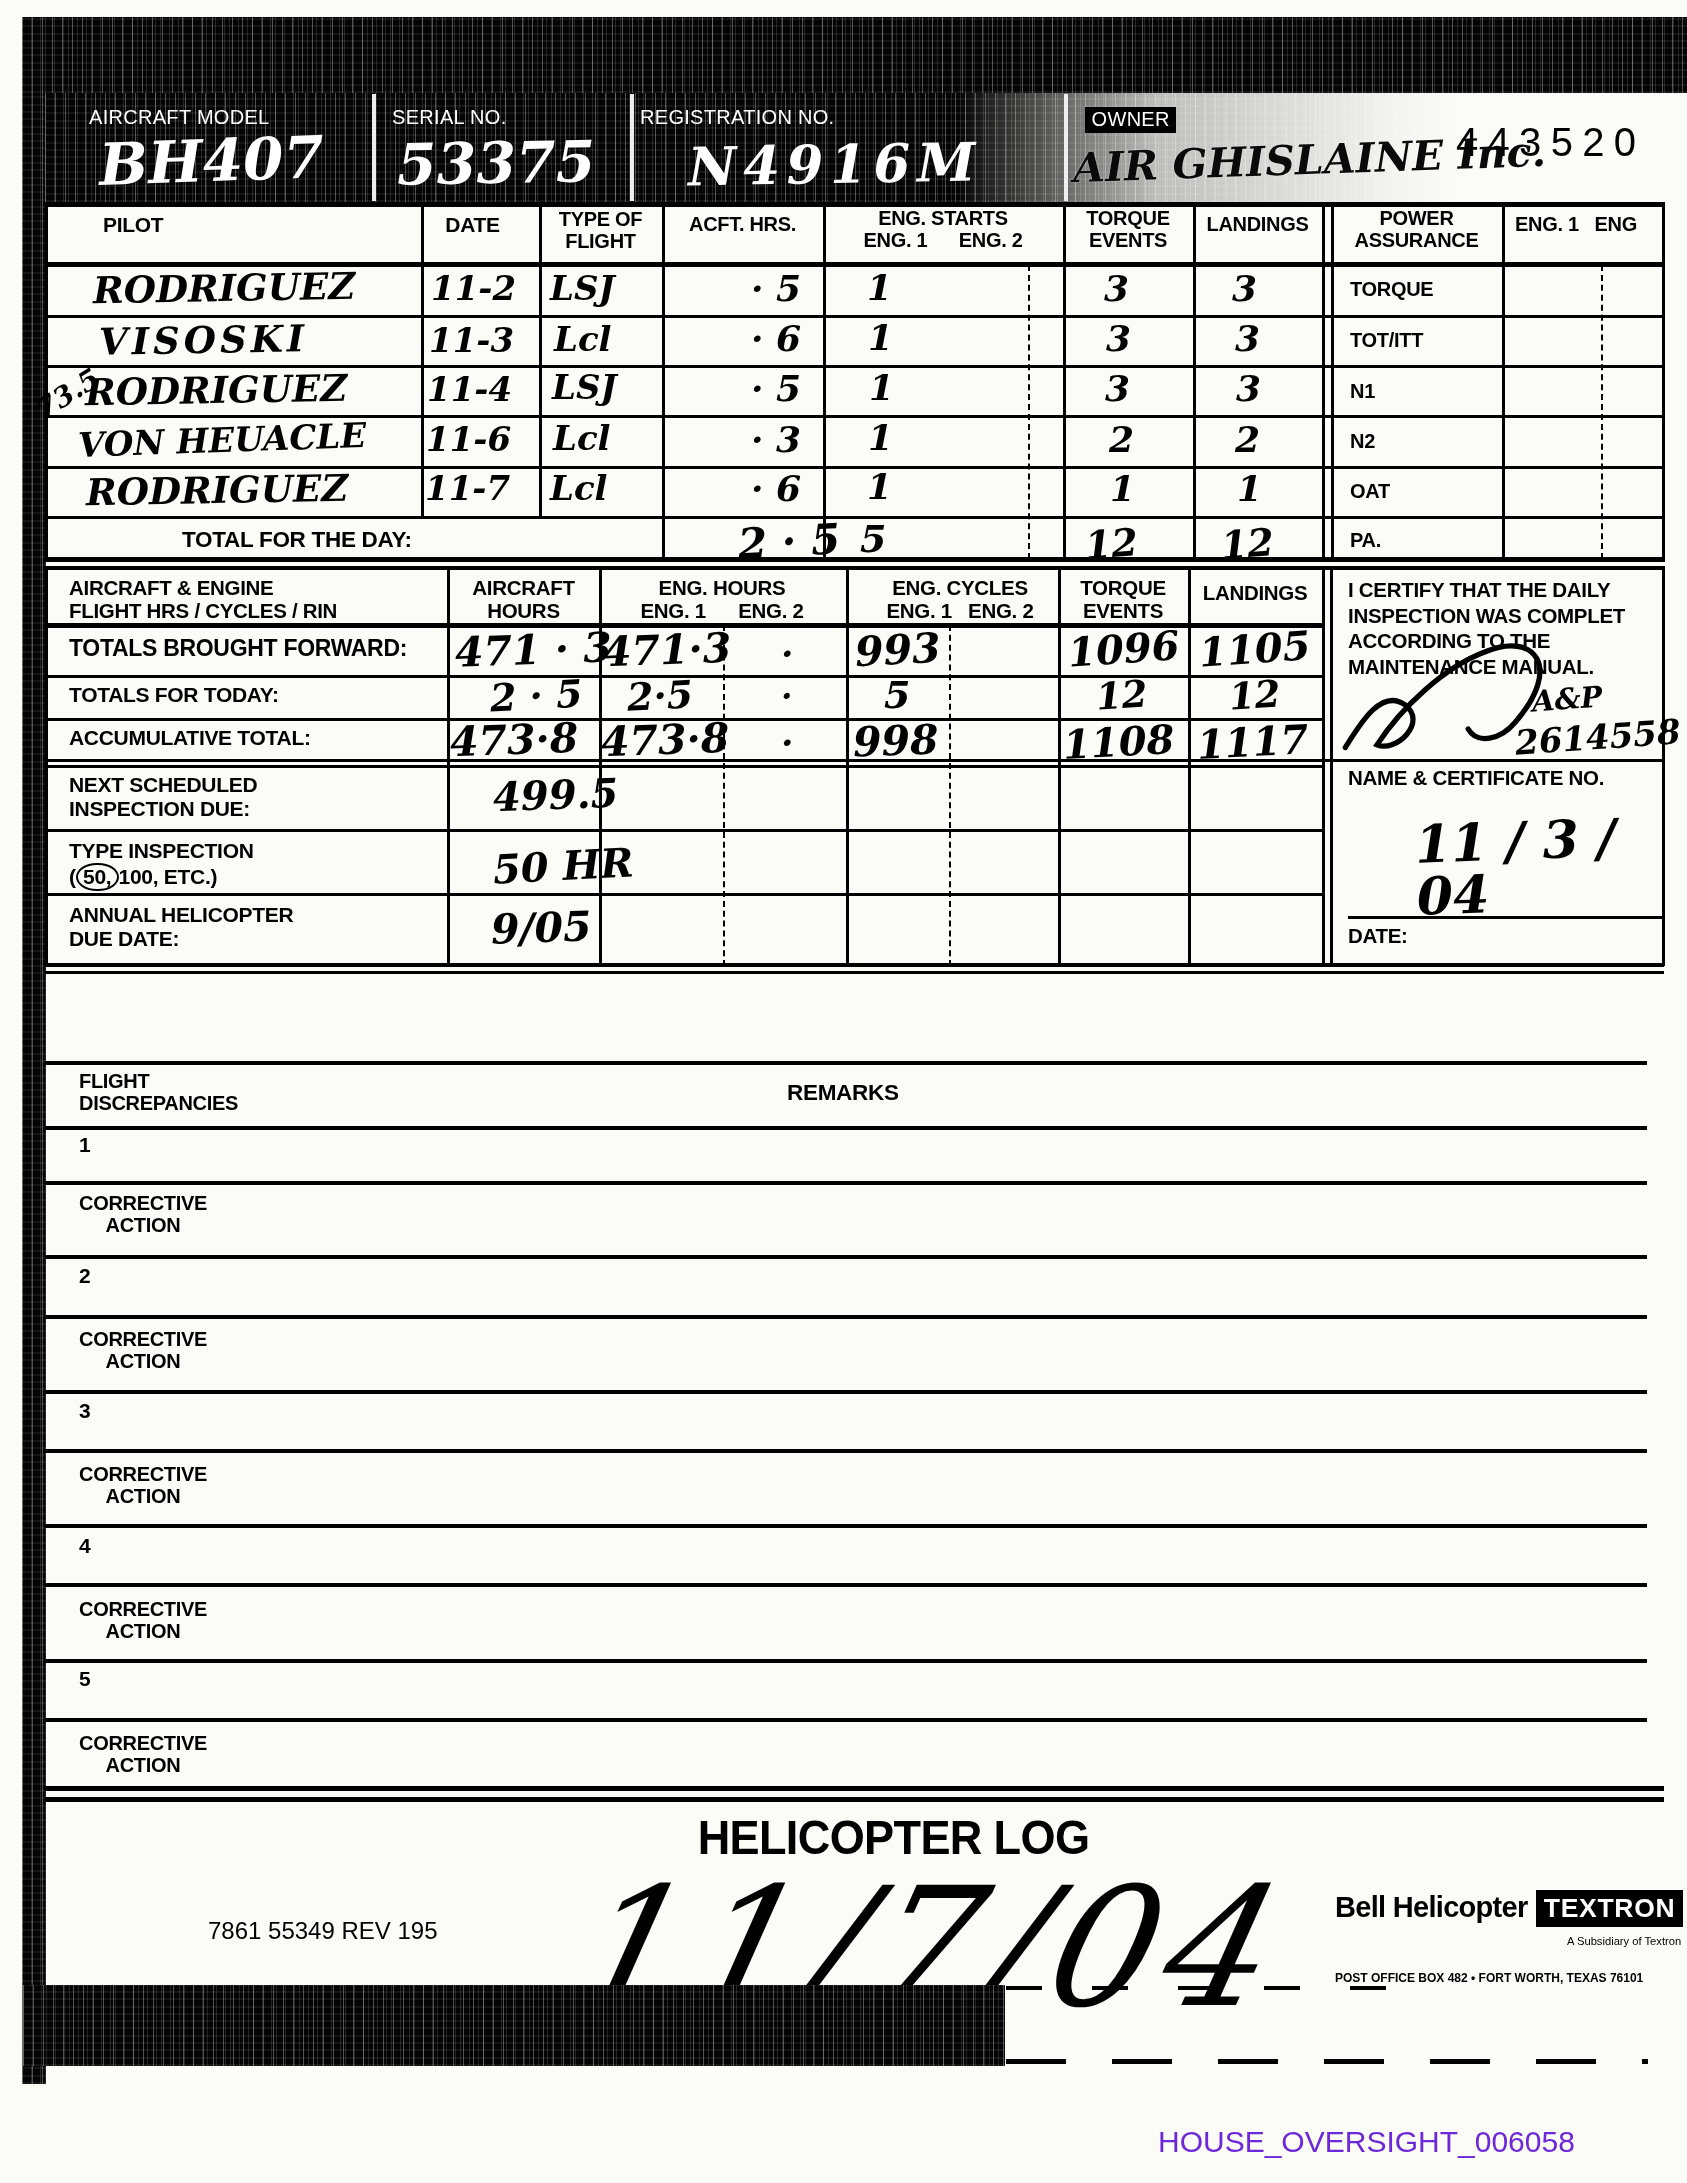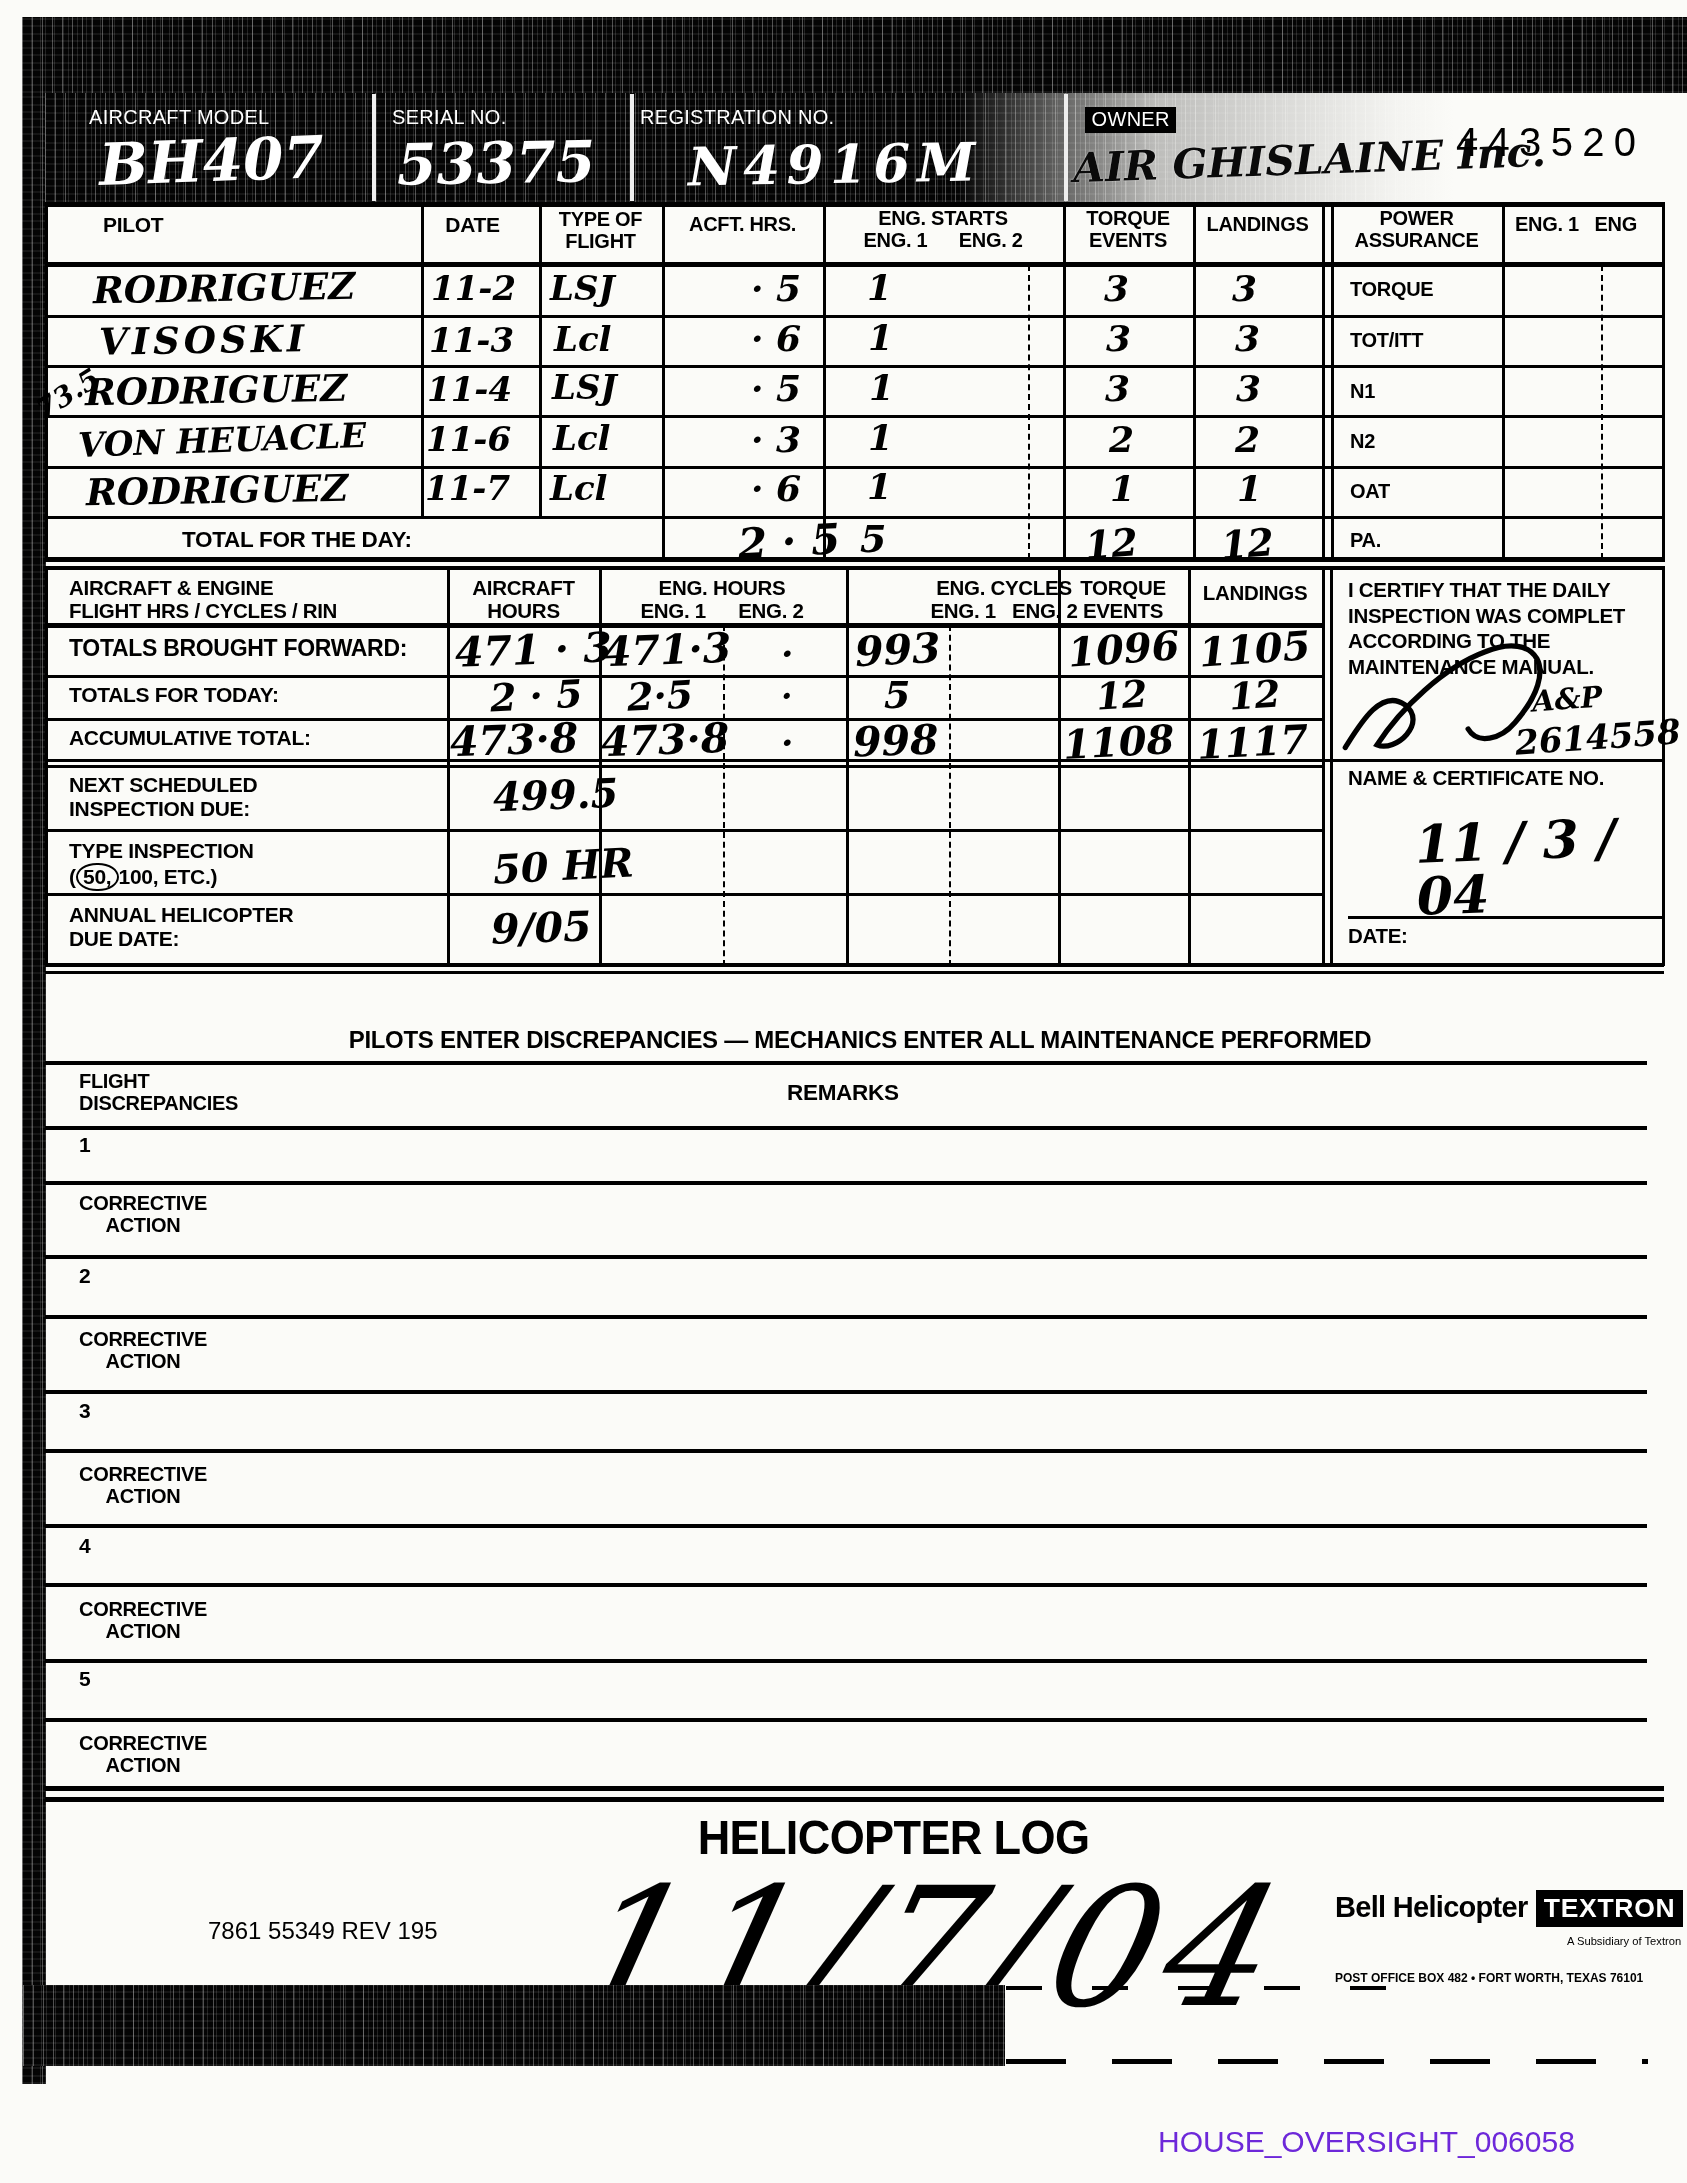--- a/index.html
+++ b/index.html
@@ -174,21 +174,21 @@
     <div>FLIGHT HRS / CYCLES / RIN</div>
   </div>
   <div class="c b ctr" style="left:447px;top:577px;width:153px;font-size:20.5px;">
     <div>AIRCRAFT</div>
     <div>HOURS</div>
   </div>
   <div class="c b ctr" style="left:599px;top:577px;width:246px;font-size:20.5px;">
     <div>ENG. HOURS</div>
     <div style="white-space:pre;">ENG. 1      ENG. 2</div>
   </div>
-  <div class="c b ctr" style="left:846px;top:577px;width:228px;font-size:20.5px;margin-left:44px;">
+  <div class="c b ctr" style="left:846px;top:577px;width:228px;font-size:20.5px;">
     <div>ENG. CYCLES</div>
     <div style="white-space:pre;">ENG. 1   ENG. 2</div>
   </div>
   <div class="c b ctr" style="left:1058px;top:577px;width:130px;font-size:20.5px;">
     <div>TORQUE</div>
     <div>EVENTS</div>
   </div>
   <div class="c b ctr" style="left:1188px;top:582px;width:134px;font-size:20.5px;">LANDINGS</div>
 
   <div class="c b" style="left:69px;top:636px;font-size:23px;">TOTALS BROUGHT FORWARD:</div>
@@ -243,21 +243,20 @@
     <path d="M8 170 C30 135 62 80 98 105 C134 132 84 178 56 166 C92 110 158 48 220 25 C295 -6 338 48 265 132 C243 158 208 166 194 142" fill="none" stroke="#000" stroke-width="8" stroke-linecap="round"></path>
   </svg>
   <div class="c hw" style="left:1532px;top:685px;font-size:29px;transform:rotate(-4deg);">A&amp;P</div>
   <div class="c hw" style="left:1515px;top:720px;font-size:34px;transform:rotate(-4deg);">2614558</div>
   <div class="c b" style="left:1348px;top:767px;font-size:20.5px;">NAME &amp; CERTIFICATE NO.</div>
   <div class="c hw" style="left:1416px;top:814px;font-size:52px;transform:rotate(-2deg);">11 / 3 / 04</div>
   <div class="hl" style="left:1348px;top:916px;width:314px;"></div>
   <div class="c b" style="left:1348px;top:925px;font-size:20.5px;">DATE:</div>
 
   <div class="hl" style="left:45px;top:971px;width:1619px;height:3.3px;"></div>
-  <div class="c b ctr" style="left:132px;top:1027px;width:1456px;font-size:24px;">PILOTS ENTER DISCREPANCIES — MECHANICS ENTER ALL MAINTENANCE PERFORMED</div>
 
   <div class="hl" style="left:45px;top:1061px;width:1602px;height:4px;"></div>
   <div class="c b" style="left:79px;top:1070px;font-size:20px;">
     <div>FLIGHT</div>
     <div>DISCREPANCIES</div>
   </div>
   <div class="c b" style="left:787px;top:1080px;font-size:22.5px;">REMARKS</div>
   <div class="hl" style="left:45px;top:1126px;width:1602px;height:4px;"></div>
 
   <div class="c b" style="left:79px;top:1133px;font-size:21px;">1</div>

